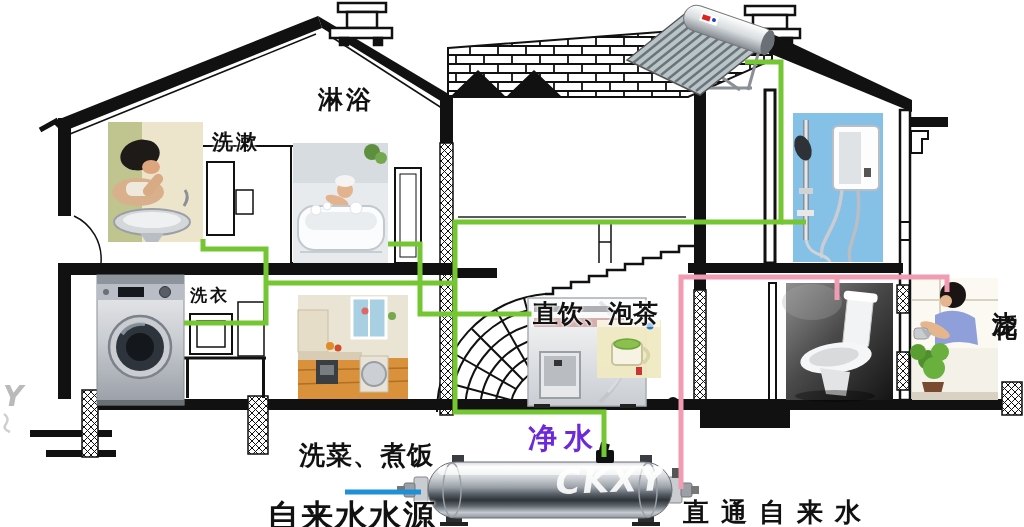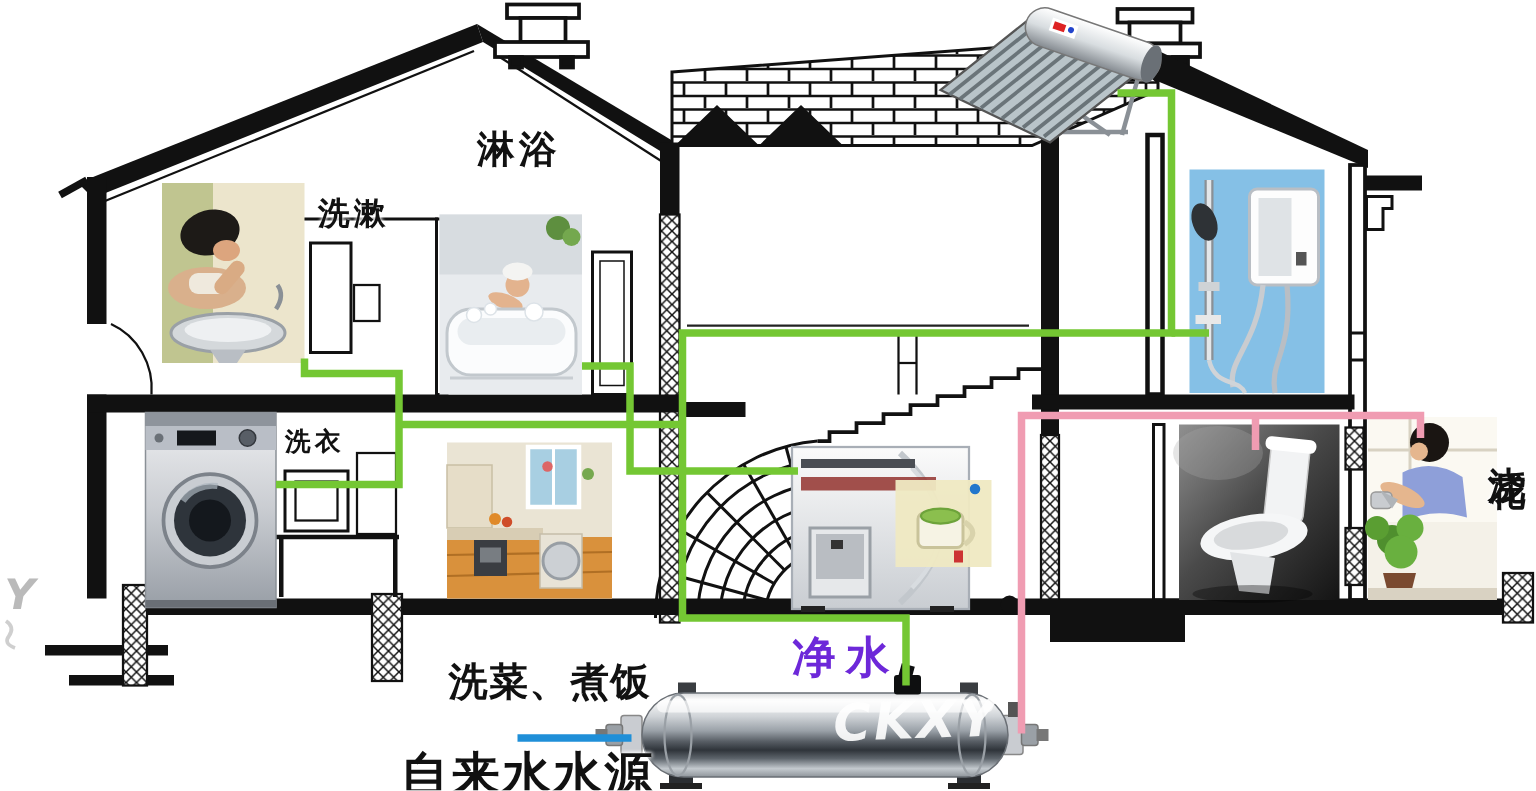--- a/index.html
+++ b/index.html
@@ -364,17 +364,19 @@
     <path d="M681,489 L681,277 L947,277 L947,292" stroke="#f09cb2"></path>
     <path d="M837,277 L837,300" stroke="#f09cb2"></path>
   </g>
   <path d="M345,492 L421,492" stroke="#1f8fd8" stroke-width="5" fill="none"></path>
 </svg>
 
 <div class="lbl lbl-washup">洗漱</div>
 <div class="lbl lbl-shower">淋浴</div>
 <div class="lbl lbl-laundry">洗衣</div>
 <div class="lbl lbl-kitchen">洗菜、煮饭</div>
+<div class="lbl lbl-drink">直饮、泡茶</div>
 <div class="lbl lbl-pure">净水</div>
 <div class="lbl lbl-source">自来水水源</div>
+<div class="lbl lbl-direct">直通自来水</div>
 <div class="lbl lbl-water">浇花</div>
 
 </div>
 
 </body></html>

